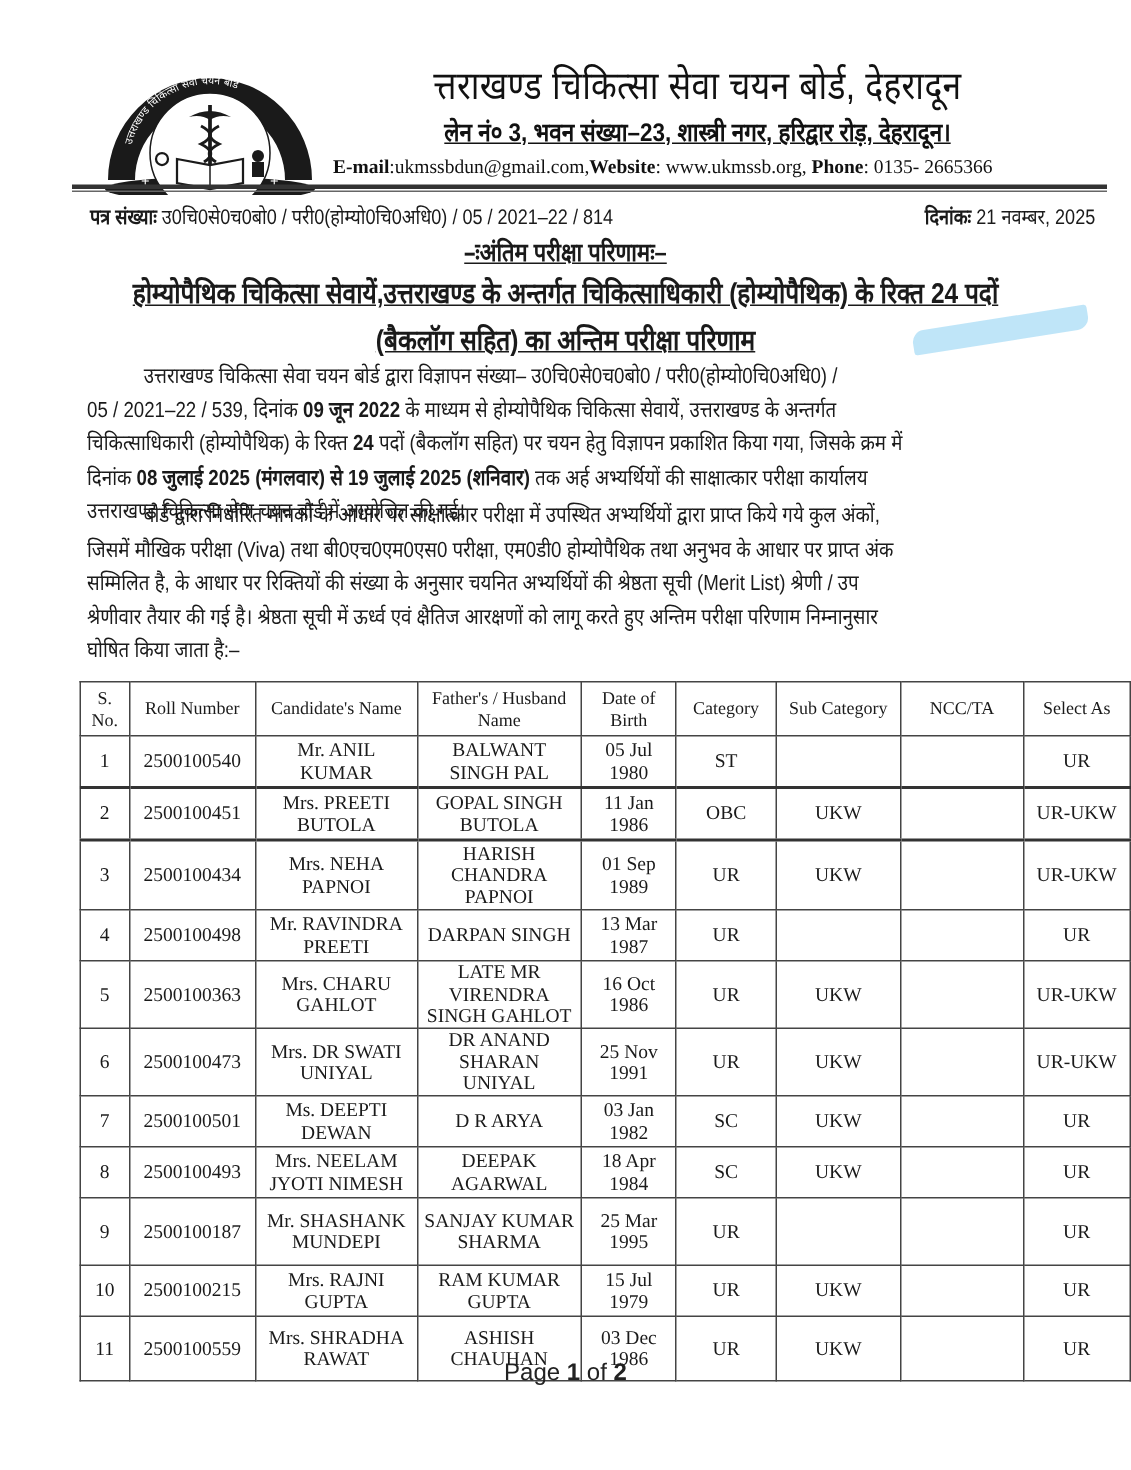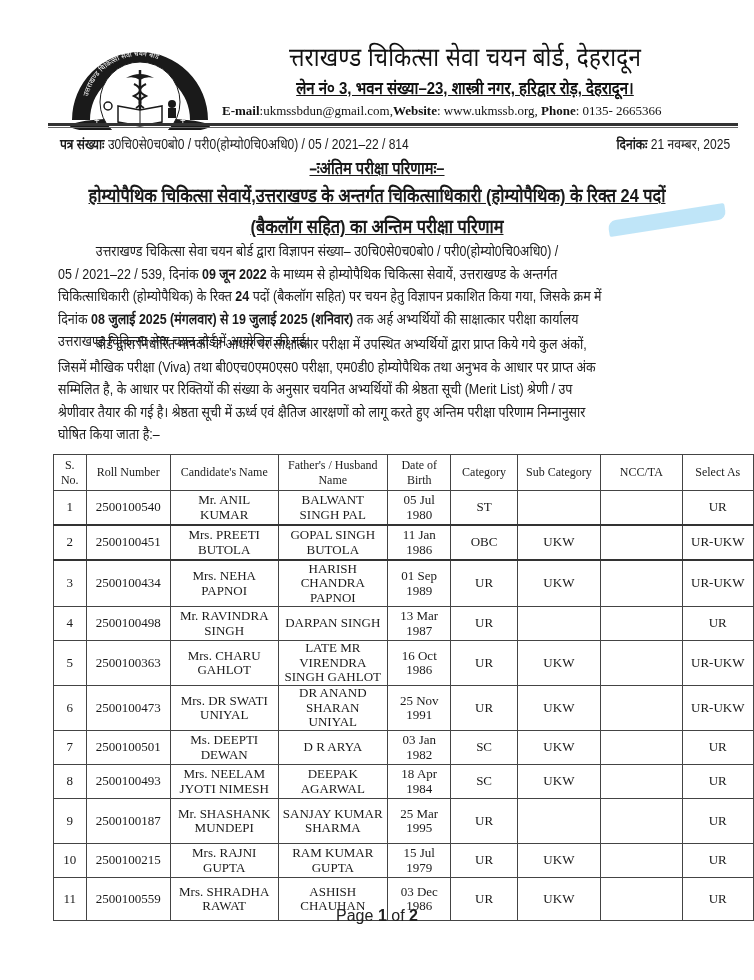--- a/index.html
+++ b/index.html
@@ -167,21 +167,21 @@
         <td class="c4">HARISH CHANDRA PAPNOI</td>
         <td class="c5">01 Sep 1989</td>
         <td class="c6">UR</td>
         <td class="c7">UKW</td>
         <td class="c8"></td>
         <td class="c9">UR-UKW</td>
       </tr>
       <tr class="r4">
         <td class="c1">4</td>
         <td class="c2">2500100498</td>
-        <td class="c3">Mr. RAVINDRA SINGH</td>
+        <td class="c3">Mr. RAVINDRA PREETI</td>
         <td class="c4">DARPAN SINGH</td>
         <td class="c5">13 Mar 1987</td>
         <td class="c6">UR</td>
         <td class="c7"></td>
         <td class="c8"></td>
         <td class="c9">UR</td>
       </tr>
       <tr class="r5">
         <td class="c1">5</td>
         <td class="c2">2500100363</td>

